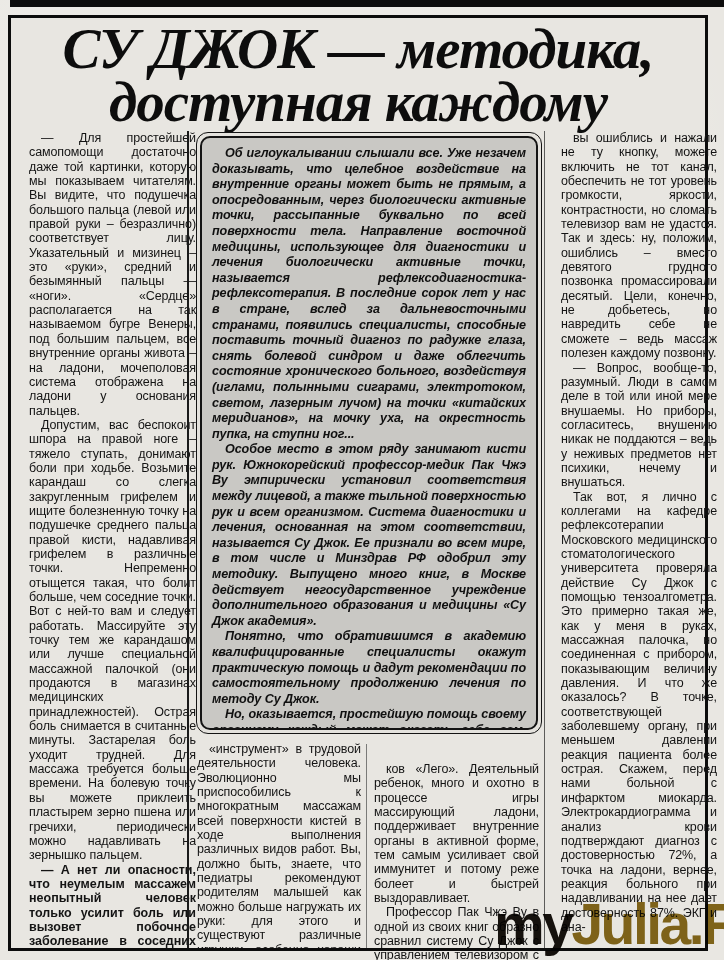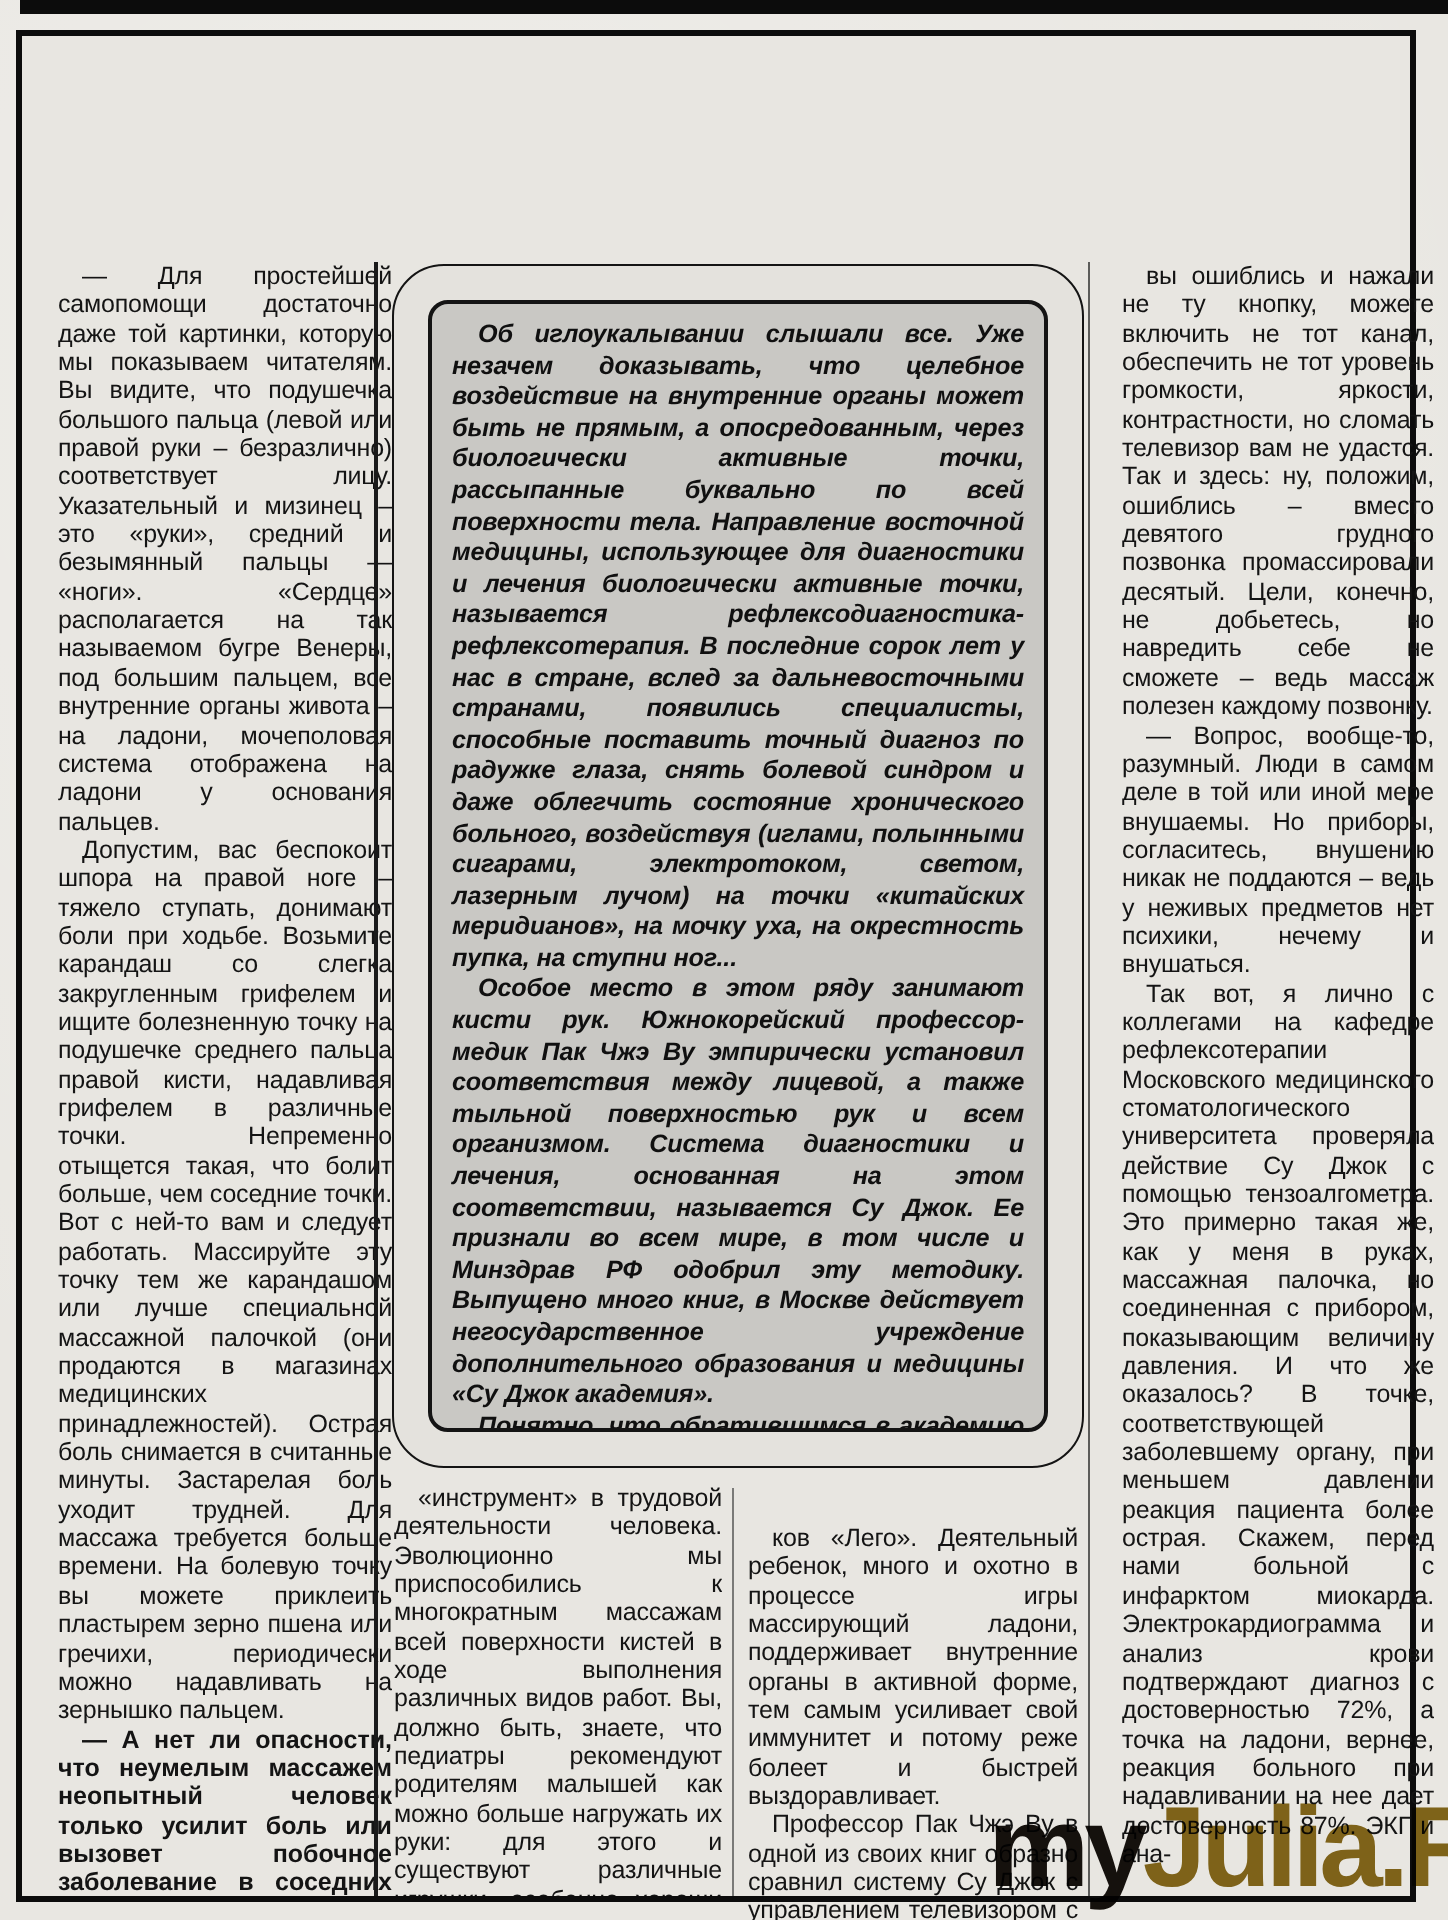--- a/index.html
+++ b/index.html
@@ -53,22 +53,22 @@
   .col-right  {left:550px;top:113px;width:156px;height:817px;}
   
   .vrule{position:absolute;background:#1a1a1a;}
   .vrule-1  {left:176px;top:113px;width:2px;height:817px;}
   .vrule-mid{left:355px;top:726px;width:1px;height:204px;background:#7a7a78;}
   .vrule-2  {left:533px;top:113px;width:1px;height:817px;background:#5c5c5a;}
   
   .intro-box{
     position:absolute;left:185px;top:114px;width:346px;height:602px;
     box-sizing:border-box;
-    border:1.5px solid #141414;border-radius:26px;
-    padding:17px;background:#e4e2dd;
+    border:1.5px solid #141414;border-radius:12px;
+    padding:3px;background:#e4e2dd;
   }
   .intro-inner{
     box-sizing:border-box;width:100%;height:100%;
     border:2.5px solid #141414;border-radius:10px;
     background:#c9c8c4;
     padding:8px 10px;
     font-weight:bold;font-style:italic;
     font-size:12.6px;line-height:15.6px;
     color:#101010;text-align:justify;
     overflow:hidden;letter-spacing:-.1px;
@@ -87,20 +87,24 @@
   .wm-rest{color:#8a6d1c;}
 </style>
 </head>
 <body>
 
 <div class="scan">
   <div class="top-rule"></div>
 
   <div class="frame">
 
+    <h1 class="title">
+      <span>СУ ДЖОК — методика,</span>
+      <span>доступная каждому</span>
+    </h1>
 
     <div class="col col-left">
       <p>— Для простейшей самопомощи достаточно даже той картинки, которую мы показываем читателям. Вы видите, что подушечка большого пальца (левой или правой руки – безразлично) соответствует лицу. Указательный и мизинец – это «руки», средний и безымянный пальцы — «ноги». «Сердце» располагается на так называемом бугре Венеры, под большим пальцем, все внутренние органы живота – на ладони, мочеполовая система отображена на ладони у основания пальцев.</p>
       <p>Допустим, вас беспокоит шпора на правой ноге – тяжело ступать, донимают боли при ходьбе. Возьмите карандаш со слегка закругленным грифелем и ищите болезненную точку на подушечке среднего пальца правой кисти, надавливая грифелем в различные точки. Непременно отыщется такая, что болит больше, чем соседние точки. Вот с ней-то вам и следует работать. Массируйте эту точку тем же карандашом или лучше специальной массажной палочкой (они продаются в магазинах медицинских принадлежностей). Острая боль снимается в считанные минуты. Застарелая боль уходит трудней. Для массажа требуется больше времени. На болевую точку вы можете приклеить пластырем зерно пшена или гречихи, периодически можно надавливать на зернышко пальцем.</p>
       <p class="q">— А нет ли опасности, что неумелым массажем неопытный человек только усилит боль или вызовет побочное заболевание в соседних органах?</p>
 
     </div>
 
     <div class="vrule vrule-1"></div>
 

